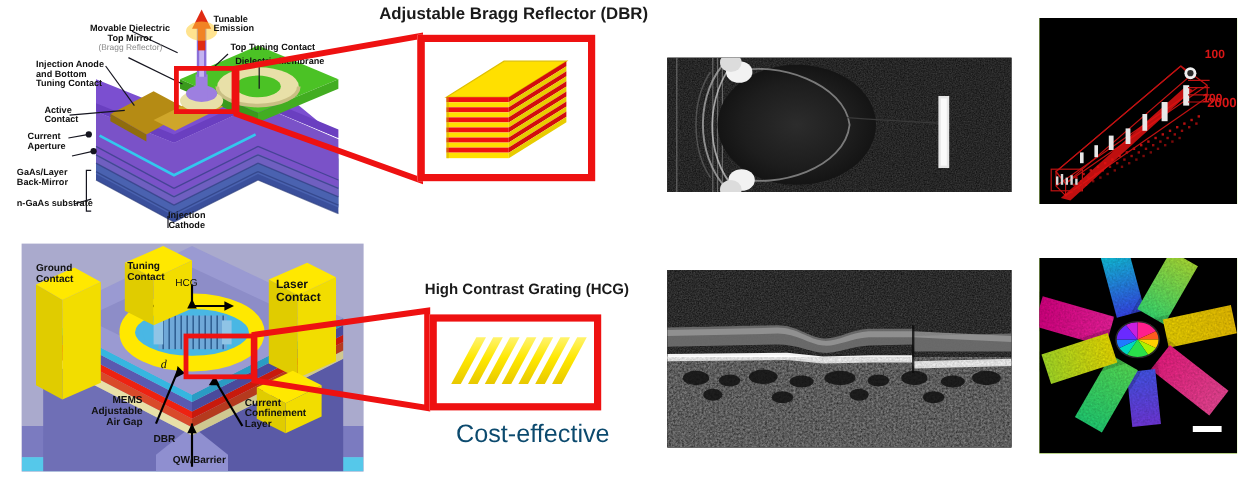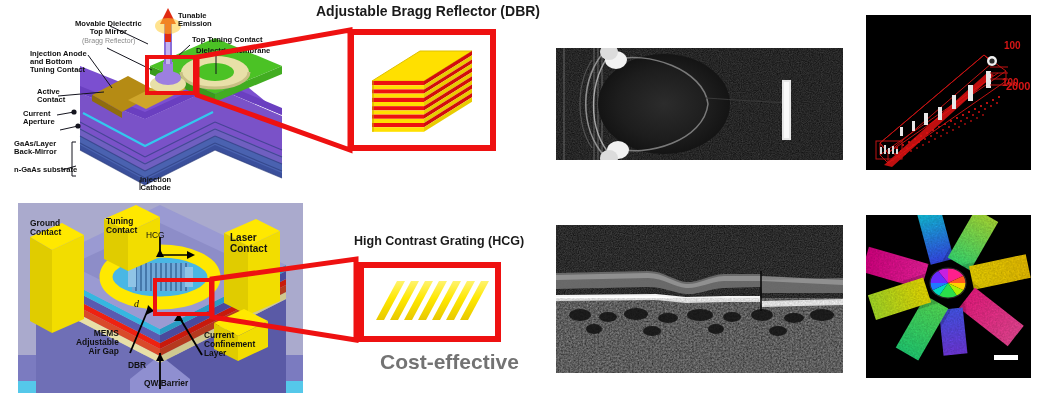--- a/index.html
+++ b/index.html
@@ -19,21 +19,21 @@
 
   
   .oct{position:absolute;background:#0a0a0a;overflow:hidden;}
 
   
   .blackpanel{position:absolute;background:#bef264;overflow:hidden;}
   .tick{position:absolute;color:#d81616;font-family:"Liberation Sans",sans-serif;
         white-space:nowrap;}
   .scalebar{position:absolute;background:#ffffff;}
 
-  .cost{position:absolute;font-weight:bold;color:#737373;white-space:nowrap;}
+  .cost{position:absolute;font-weight:normal;color:#0c4a6e;white-space:nowrap;}
 </style>
 </head>
 <body>
 
 <div class="panel" style="left:0;top:0;width:300px;height:200px;">
 
   <svg width="300" height="200" viewBox="0 0 300 200">
 
     <g>
       <polygon points="80,150 145,185 215,150 282,178 282,150 215,120 145,152 80,120" fill="#3a4f9b"></polygon>

